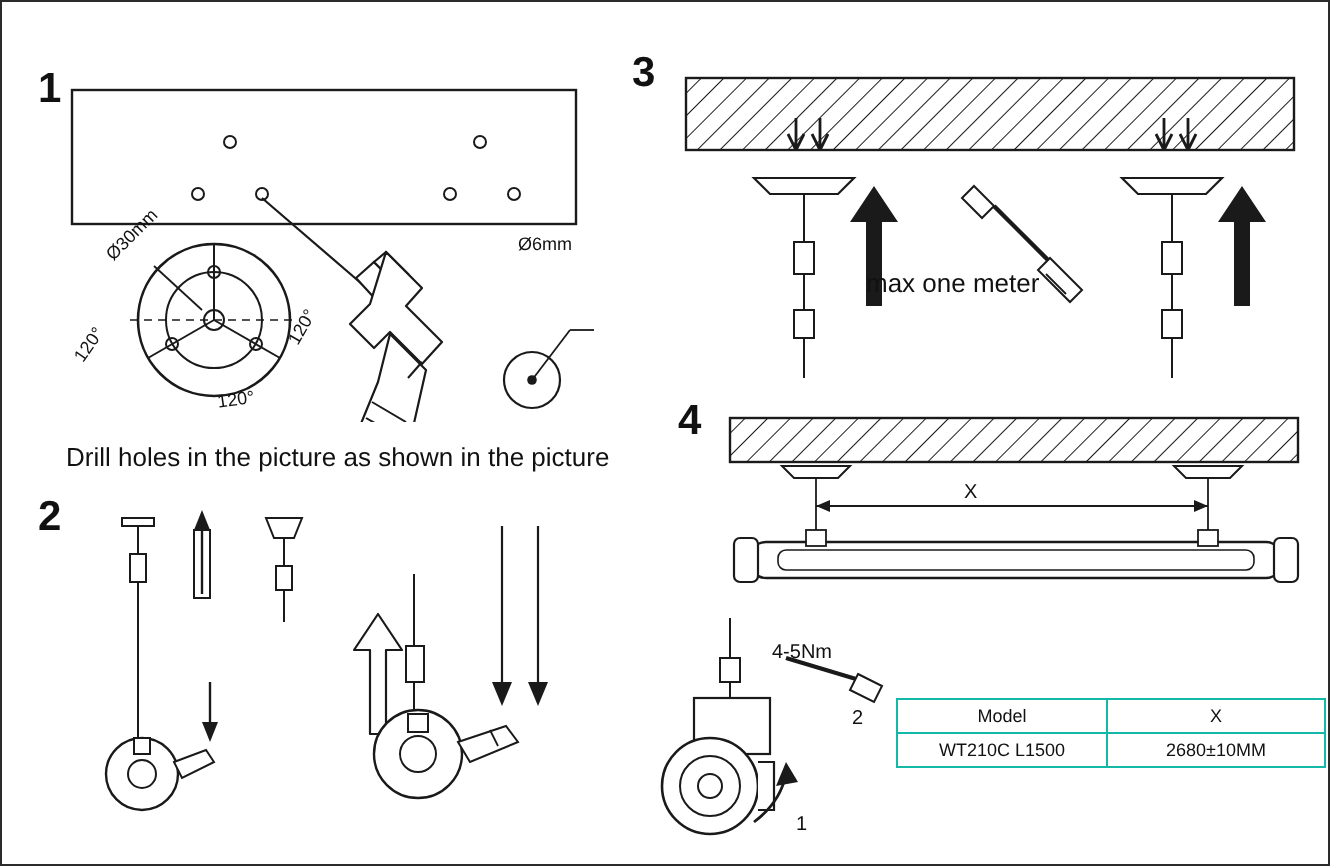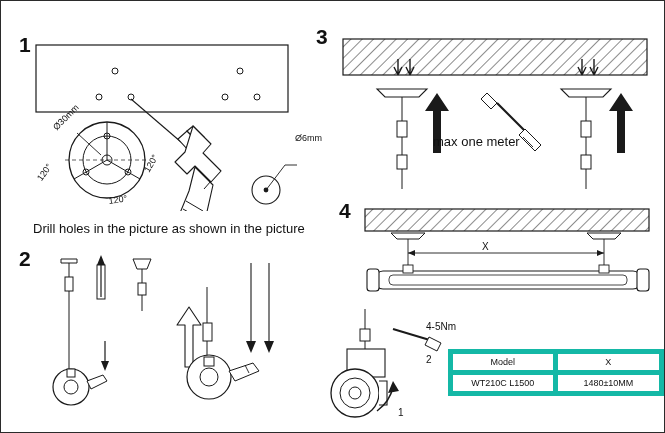--- a/index.html
+++ b/index.html
@@ -31,21 +31,21 @@
     font-family:"Liberation Sans", sans-serif;
     white-space:nowrap;
   }
   table.spec{
     border-collapse:collapse;
     font-size:9px;
     font-family:"Liberation Sans", sans-serif;
     color:#111;
   }
   table.spec td,table.spec th{
-    border:5px solid #14b8a6;
+    border:1px solid #14b8a6;
     padding:3px 6px;
     text-align:center;
     font-weight:normal;
     white-space:nowrap;
   }
   table.spec tr.head td{font-weight:normal;}
   svg{display:block;}
   .nosel{user-select:none;}
 </style>
 </head>
@@ -99,21 +99,21 @@
       <circle cx="231" cy="149" r="2.4" fill="#1a1a1a"></circle>
       <line x1="231" y1="149" x2="250" y2="124" stroke="#1a1a1a" stroke-width="0.9"></line>
       <line x1="250" y1="124" x2="262" y2="124" stroke="#1a1a1a" stroke-width="0.9"></line>
     </svg>
   </div>
 
   <div class="abs lbl nosel" style="left:50px;top:124px;transform:rotate(-45deg);transform-origin:left top;">Ø30mm</div>
   <div class="abs lbl nosel" style="left:34px;top:176px;transform:rotate(-55deg);transform-origin:left top;">120°</div>
   <div class="abs lbl nosel" style="left:141px;top:168px;transform:rotate(-60deg);transform-origin:left top;">120°</div>
   <div class="abs lbl nosel" style="left:107px;top:195px;transform:rotate(-8deg);transform-origin:left top;">120°</div>
-  <div class="abs lbl nosel" style="left:258px;top:132px;margin-left:36px;">Ø6mm</div>
+  <div class="abs lbl nosel" style="left:258px;top:116px;">Ø6mm</div>
 
   <div class="abs caption nosel" style="left:32px;top:220px;">Drill holes in the picture as shown in the picture</div>
 
   <div class="abs stepnum nosel" style="left:18px;top:246px;">2</div>
 
   <div class="abs" style="left:36px;top:248px;">
     <svg width="262" height="160" viewBox="0 0 262 160">
 
       <g>
 
@@ -263,32 +263,32 @@
       <path d="M56,74 L64,74 L64,98 L56,98" fill="#fff" stroke="#1a1a1a" stroke-width="1.1"></path>
 
       <path d="M70,22 L110,34" stroke="#1a1a1a" stroke-width="2"></path>
       <path d="M106,30 L118,36 L114,44 L102,38 Z" fill="#fff" stroke="#1a1a1a" stroke-width="1"></path>
 
       <path d="M54,104 C62,98 68,90 70,80" fill="none" stroke="#1a1a1a" stroke-width="1.4"></path>
       <path d="M70,74 L65,86 L76,84 Z" fill="#1a1a1a"></path>
     </svg>
   </div>
 
-  <div class="abs lbl nosel" style="left:385px;top:320px;font-size:10px;margin-left:40px;">4-5Nm</div>
+  <div class="abs lbl nosel" style="left:385px;top:320px;font-size:10px;">4-5Nm</div>
   <div class="abs lbl nosel" style="left:397px;top:406px;font-size:10px;">1</div>
   <div class="abs lbl nosel" style="left:425px;top:353px;font-size:10px;">2</div>
 
   <div class="abs" style="left:447px;top:348px;">
     <table class="spec">
       <tbody>
         <tr class="head">
           <td style="width:92px;">Model</td>
           <td style="width:96px;">X</td>
         </tr>
         <tr>
           <td>WT210C L1500</td>
-          <td>1480±10MM</td>
+          <td>2680±10MM</td>
         </tr>
       </tbody>
     </table>
   </div>
 
 </div>
 
 </body></html>

